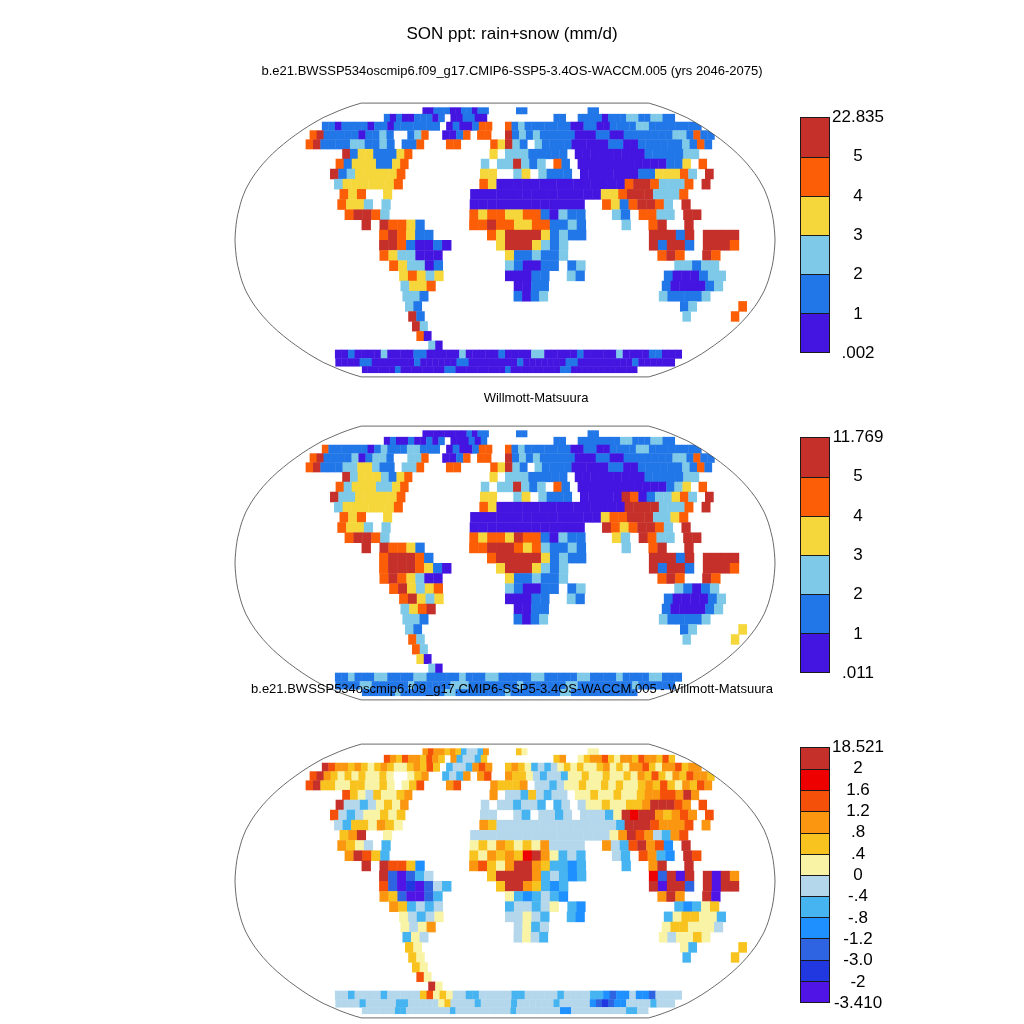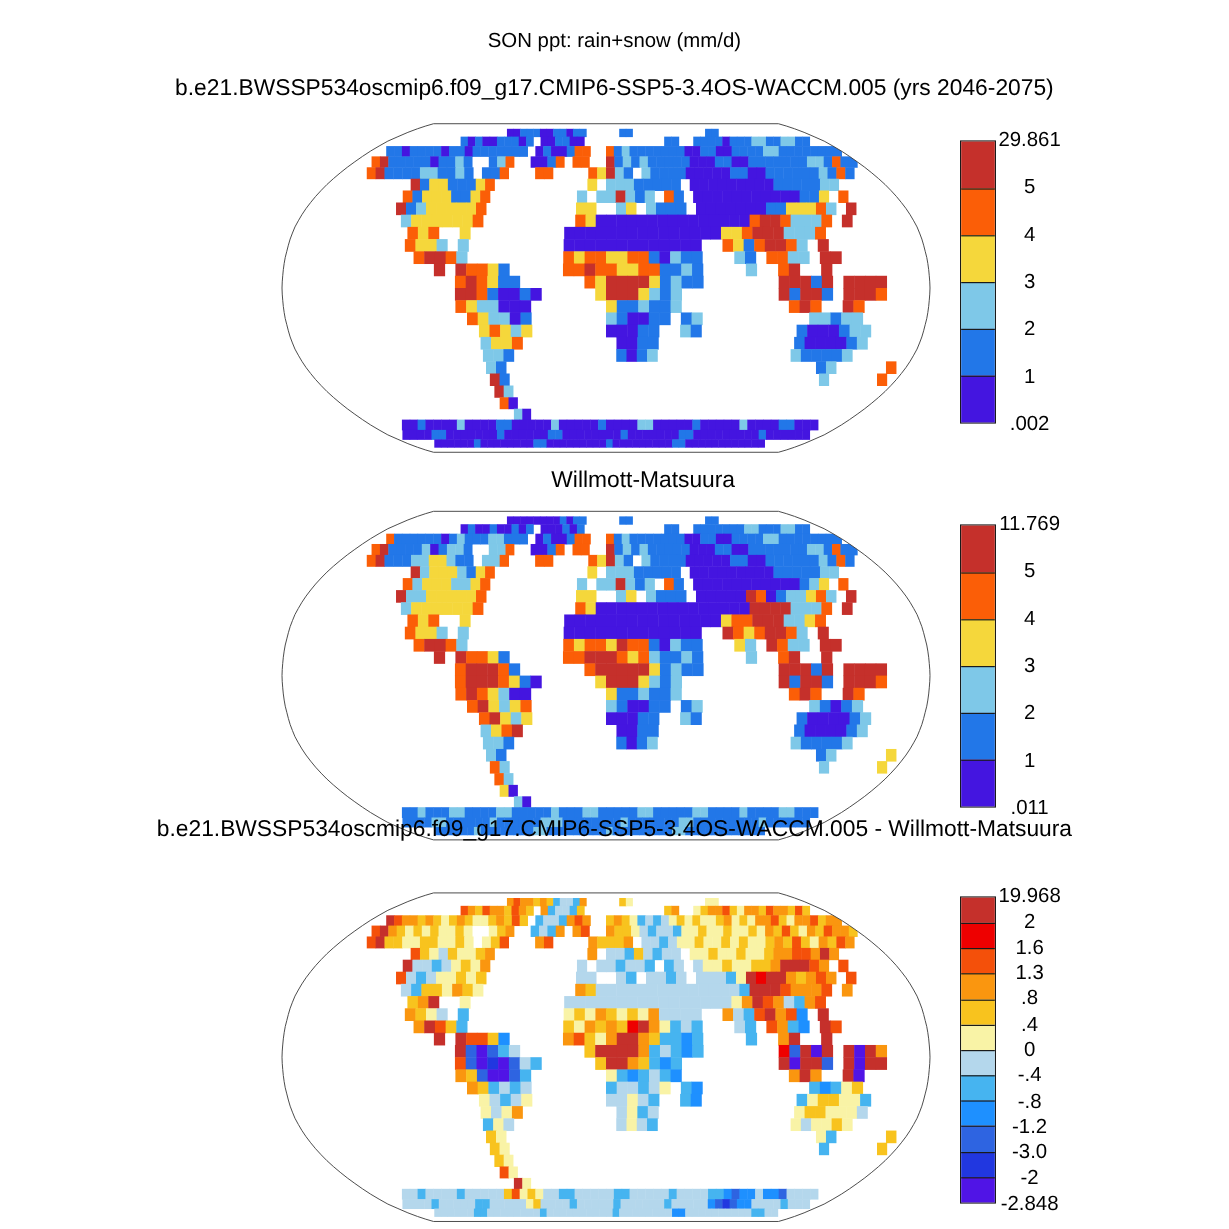--- a/index.html
+++ b/index.html
@@ -1,19 +1,19 @@
 <!DOCTYPE html>
 <html><head>
 <meta charset="utf-8">
 <style>
   html,body{margin:0;padding:0;background:#fff;}
   #figure{position:relative;width:1024px;height:1024px;background:#ffffff;overflow:hidden;
           font-family:"Liberation Sans", sans-serif;color:#000;}
   .fig-title{position:absolute;left:0;right:0;top:24px;text-align:center;font-size:17px;}
-  .subtitle{position:absolute;left:0;right:0;text-align:center;font-size:19px;}
+  .subtitle{position:absolute;left:0;right:0;text-align:center;font-size:13px;}
   #sub-0{top:63px;}
   #sub-1{top:390px;margin-left:48px;}
   #sub-2{top:681px;}
   .map-holder{position:absolute;left:225px;width:560px;height:290px;}
   #map-0{top:95px;}
   #map-1{top:418px;}
   #map-2{top:736px;}
   .cb-holder{position:absolute;left:800px;width:110px;}
   #cb-0{top:117px;height:236px;}
   #cb-1{top:437px;height:236px;}
@@ -796,21 +796,21 @@
     </div>
   <div class="cb-holder" id="cb-0">
       <div class="cb-bar">
         <div class="cb-seg" style="height: 16.6667%; background: rgb(197, 48, 43);"></div>
         <div class="cb-seg" style="height: 16.6667%; background: rgb(251, 94, 7);"></div>
         <div class="cb-seg" style="height: 16.6667%; background: rgb(245, 215, 59);"></div>
         <div class="cb-seg" style="height: 16.6667%; background: rgb(126, 200, 232);"></div>
         <div class="cb-seg" style="height: 16.6667%; background: rgb(34, 119, 232);"></div>
         <div class="cb-seg" style="height: 16.6667%; background: rgb(68, 21, 224);"></div>
       </div>
-      <span class="cb-label" style="top: 0%;">29.861</span>
+      <span class="cb-label" style="top: 0%;">22.835</span>
       <span class="cb-label" style="top: 16.6667%;">5</span>
       <span class="cb-label" style="top: 33.3333%;">4</span>
       <span class="cb-label" style="top: 50%;">3</span>
       <span class="cb-label" style="top: 66.6667%;">2</span>
       <span class="cb-label" style="top: 83.3333%;">1</span>
       <span class="cb-label" style="top: 100%;">.002</span>
     </div>
 
   <div class="subtitle" id="sub-1">Willmott-Matsuura</div>
   <div class="map-holder" id="map-1">
@@ -2366,27 +2366,27 @@
         <div class="cb-seg" style="height: 8.33333%; background: rgb(250, 150, 15);"></div>
         <div class="cb-seg" style="height: 8.33333%; background: rgb(248, 195, 30);"></div>
         <div class="cb-seg" style="height: 8.33333%; background: rgb(249, 243, 166);"></div>
         <div class="cb-seg" style="height: 8.33333%; background: rgb(180, 215, 236);"></div>
         <div class="cb-seg" style="height: 8.33333%; background: rgb(70, 180, 240);"></div>
         <div class="cb-seg" style="height: 8.33333%; background: rgb(30, 144, 255);"></div>
         <div class="cb-seg" style="height: 8.33333%; background: rgb(46, 100, 225);"></div>
         <div class="cb-seg" style="height: 8.33333%; background: rgb(33, 55, 224);"></div>
         <div class="cb-seg" style="height: 8.33333%; background: rgb(80, 20, 230);"></div>
       </div>
-      <span class="cb-label" style="top: 0%;">19.968</span>
+      <span class="cb-label" style="top: 0%;">18.521</span>
       <span class="cb-label" style="top: 8.33333%;">2</span>
       <span class="cb-label" style="top: 16.6667%;">1.6</span>
-      <span class="cb-label" style="top: 25%;">1.3</span>
+      <span class="cb-label" style="top: 25%;">1.2</span>
       <span class="cb-label" style="top: 33.3333%;">.8</span>
       <span class="cb-label" style="top: 41.6667%;">.4</span>
       <span class="cb-label" style="top: 50%;">0</span>
       <span class="cb-label" style="top: 58.3333%;">-.4</span>
       <span class="cb-label" style="top: 66.6667%;">-.8</span>
       <span class="cb-label" style="top: 75%; text-align: center;">-1.2</span>
       <span class="cb-label" style="top: 83.3333%;">-3.0</span>
       <span class="cb-label" style="top: 91.6667%;">-2</span>
-      <span class="cb-label" style="top: 100%;">-2.848</span>
+      <span class="cb-label" style="top: 100%;">-3.410</span>
     </div>
 </div>
 
 </body></html>

